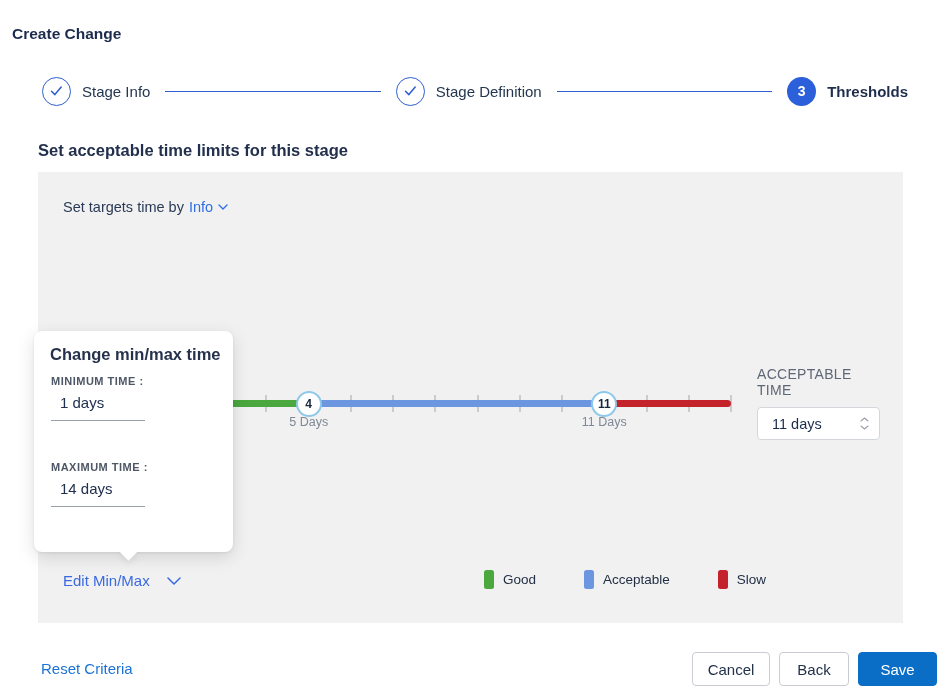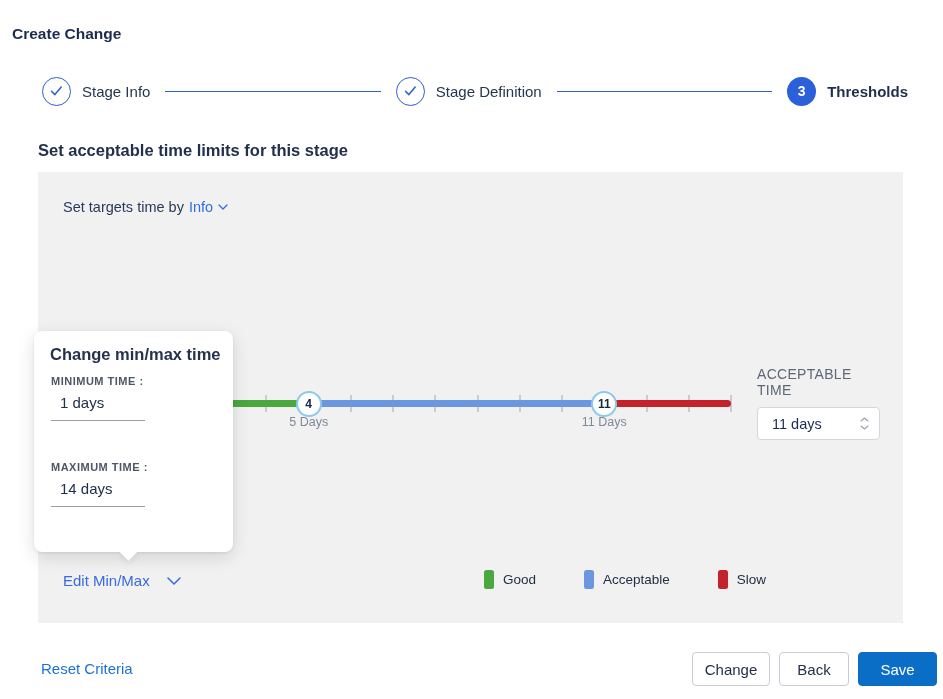--- a/index.html
+++ b/index.html
@@ -188,18 +188,18 @@
     <div class="popup-title">Change min/max time</div>
     <div class="popup-label lbl-min">MINIMUM TIME :</div>
     <input class="popup-input inp-min" value="1 days" style="">
     <div class="popup-label lbl-max">MAXIMUM TIME :</div>
     <input class="popup-input inp-max" value="14 days" style="">
     <div class="popup-arrow"></div>
   </div>
 
   <a class="reset-link">Reset Criteria</a>
   <div class="footer-btns">
-    <button class="btn btn-cancel">Change</button>
+    <button class="btn btn-cancel">Cancel</button>
     <button class="btn btn-back">Back</button>
     <button class="btn btn-save">Save</button>
   </div>
 
 </div>
 
 </body></html>

